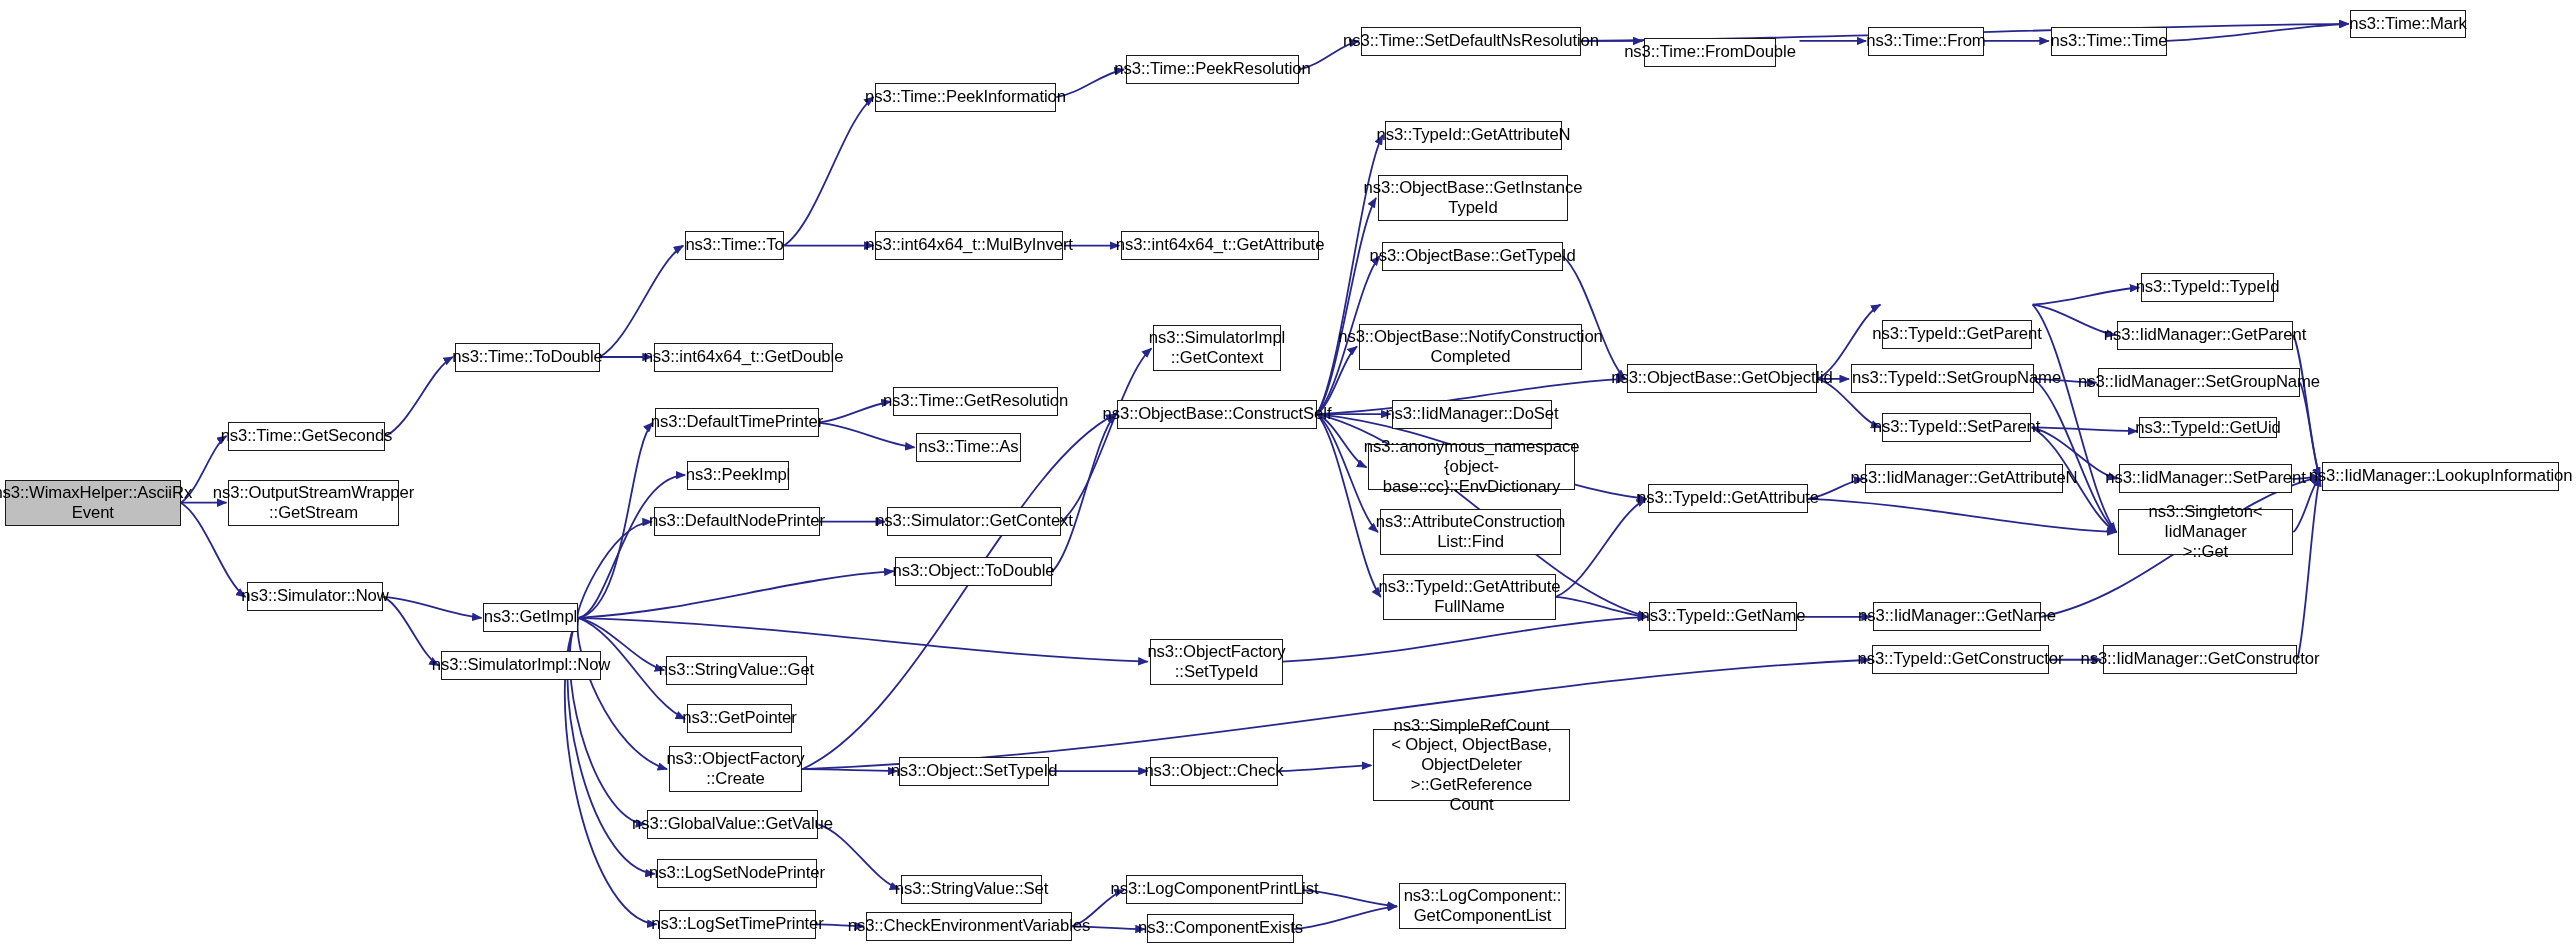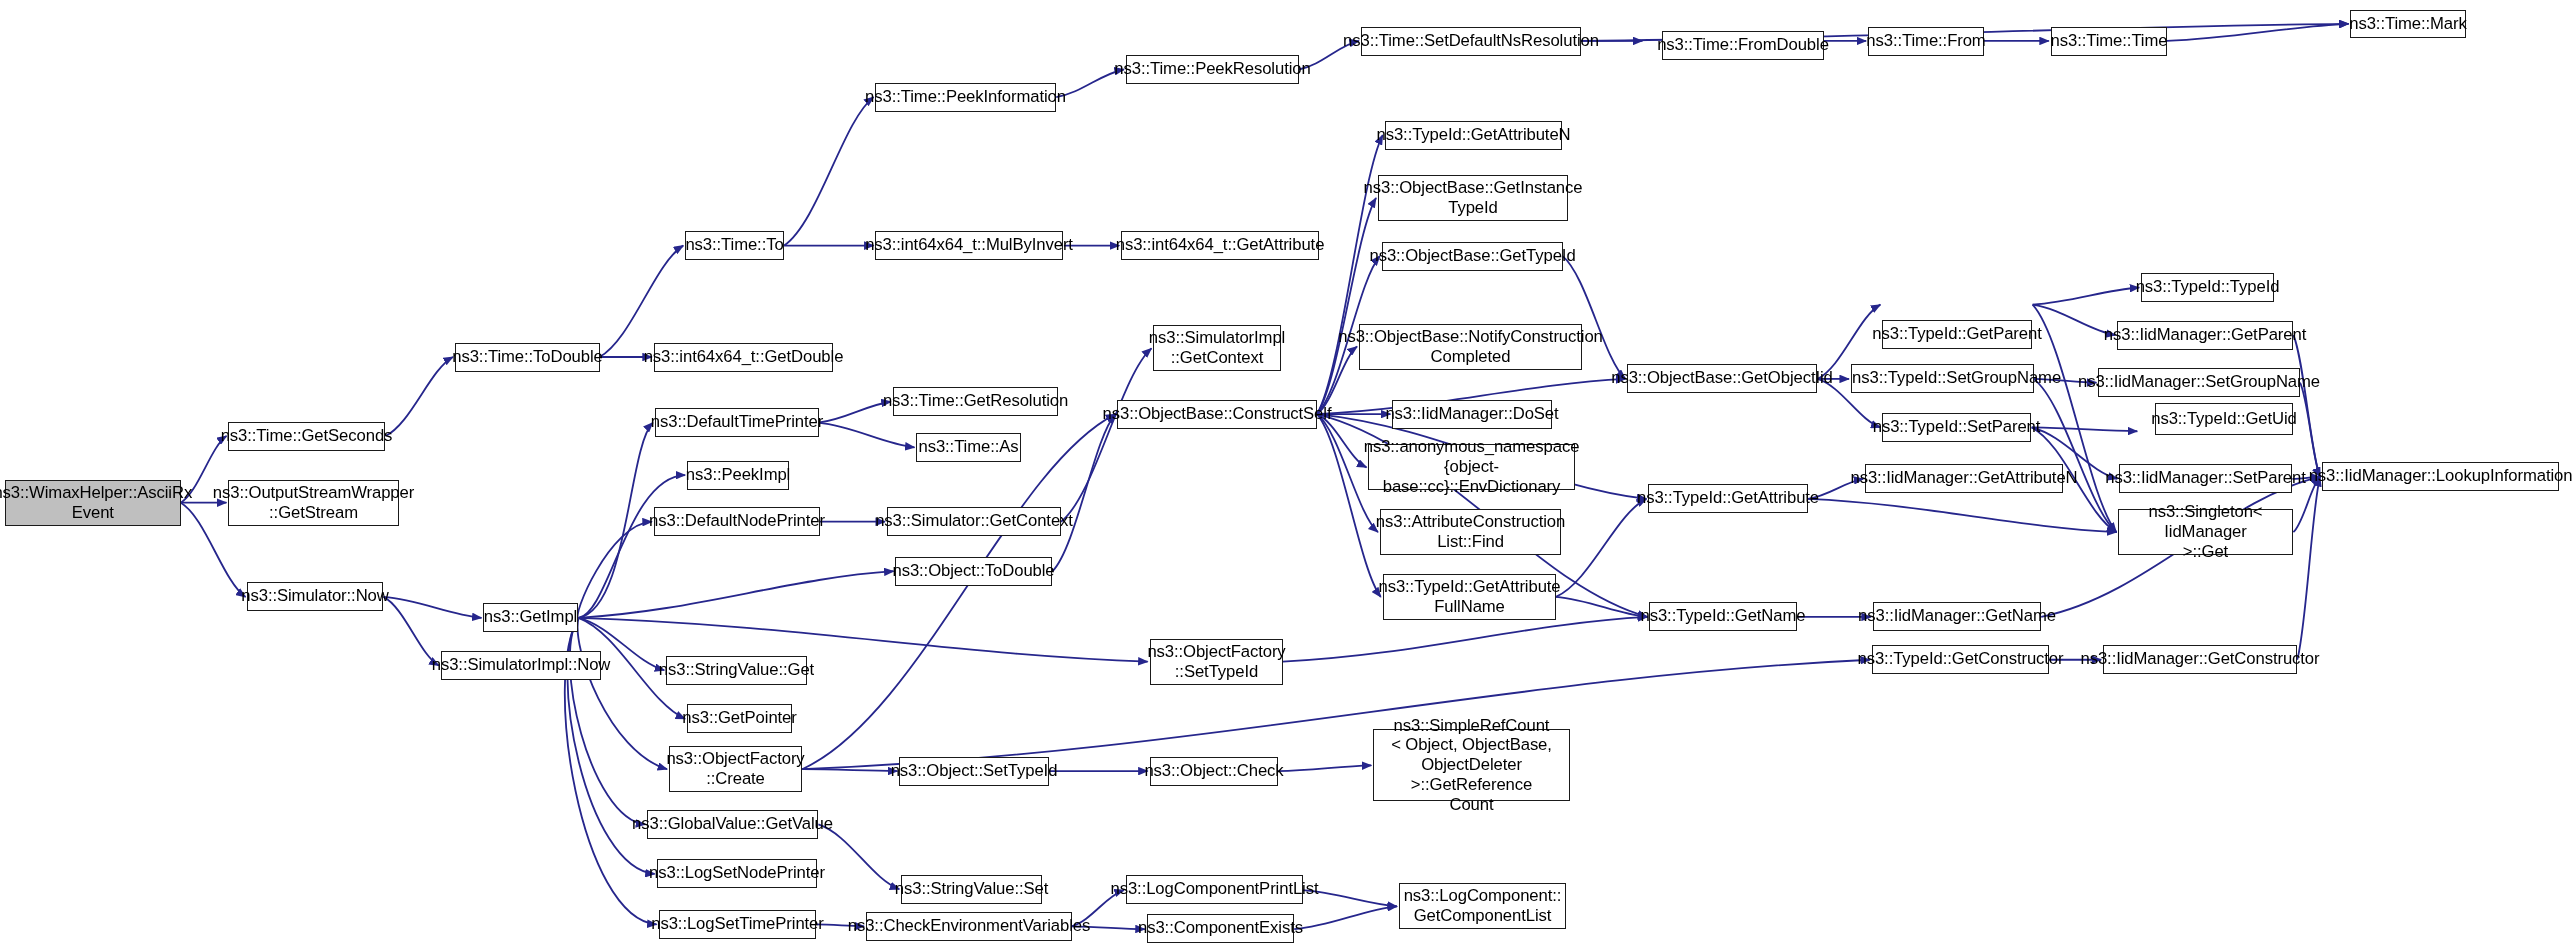--- a/index.html
+++ b/index.html
@@ -135,21 +135,21 @@
       <div class="node" style="left: 441px; top: 651px; width: 160px; height: 28.5px;">ns3::SimulatorImpl::Now</div>
       <div class="node" style="left: 228px; top: 422px; width: 157px; height: 28.5px;">ns3::Time::GetSeconds</div>
       <div class="node" style="left: 455px; top: 343px; width: 145px; height: 28.5px;">ns3::Time::ToDouble</div>
       <div class="node" style="left: 654px; top: 343px; width: 179px; height: 28.5px;">ns3::int64x64_t::GetDouble</div>
       <div class="node" style="left: 685px; top: 231px; width: 99px; height: 28.5px;">ns3::Time::To</div>
       <div class="node" style="left: 875px; top: 231px; width: 188px; height: 28.5px;">ns3::int64x64_t::MulByInvert</div>
       <div class="node" style="left: 1121px; top: 231px; width: 198px; height: 28.5px;">ns3::int64x64_t::GetAttribute</div>
       <div class="node" style="left: 875px; top: 83px; width: 181px; height: 28.5px;">ns3::Time::PeekInformation</div>
       <div class="node" style="left: 1126px; top: 55px; width: 173px; height: 28.5px;">ns3::Time::PeekResolution</div>
       <div class="node" style="left: 1361px; top: 27px; width: 220px; height: 28.5px;">ns3::Time::SetDefaultNsResolution</div>
-      <div class="node" style="left: 1644px; top: 31px; width: 162px; height: 28.5px; margin-left: 18px;">ns3::Time::FromDouble</div>
+      <div class="node" style="left: 1644px; top: 38px; width: 132px; height: 28.5px;">ns3::Time::FromDouble</div>
       <div class="node" style="left: 1868px; top: 27px; width: 116px; height: 28.5px;">ns3::Time::From</div>
       <div class="node" style="left: 2051px; top: 27px; width: 116px; height: 28.5px;">ns3::Time::Time</div>
       <div class="node" style="left: 2350px; top: 9.5px; width: 116px; height: 28.5px;">ns3::Time::Mark</div>
       <div class="node" style="left: 655px; top: 408px; width: 164px; height: 28.5px;">ns3::DefaultTimePrinter</div>
       <div class="node" style="left: 893px; top: 387px; width: 165px; height: 28.5px;">ns3::Time::GetResolution</div>
       <div class="node" style="left: 916px; top: 433px; width: 105px; height: 28.5px;">ns3::Time::As</div>
       <div class="node" style="left: 687px; top: 461px; width: 102px; height: 28.5px;">ns3::PeekImpl</div>
       <div class="node" style="left: 654px; top: 507px; width: 166px; height: 28.5px;">ns3::DefaultNodePrinter</div>
       <div class="node" style="left: 887px; top: 507px; width: 174px; height: 28.5px;">ns3::Simulator::GetContext</div>
       <div class="node" style="left: 895px; top: 557px; width: 157px; height: 28.5px;">ns3::Object::ToDouble</div>
@@ -171,21 +171,21 @@
 FullName</div>
       <div class="node" style="left: 1627px; top: 364px; width: 190px; height: 28.5px;">ns3::ObjectBase::GetObjectIid</div>
       <div class="node" style="left: 1882px; top: 290px; width: 150px; height: 28.5px; margin-top: 30px;">ns3::TypeId::GetParent</div>
       <div class="node" style="left: 1851px; top: 364px; width: 183px; height: 28.5px; padding-left: 32px;">ns3::TypeId::SetGroupName</div>
       <div class="node" style="left: 1882px; top: 413px; width: 149px; height: 28.5px;">ns3::TypeId::SetParent</div>
       <div class="node" style="left: 1648px; top: 484px; width: 160px; height: 28.5px;">ns3::TypeId::GetAttribute</div>
       <div class="node" style="left: 1865px; top: 464px; width: 198px; height: 28.5px;">ns3::IidManager::GetAttributeN</div>
       <div class="node" style="left: 2141px; top: 273px; width: 133px; height: 28.5px;">ns3::TypeId::TypeId</div>
       <div class="node" style="left: 2117px; top: 321px; width: 176px; height: 28.5px;">ns3::IidManager::GetParent</div>
       <div class="node" style="left: 2098px; top: 368px; width: 202px; height: 28.5px;">ns3::IidManager::SetGroupName</div>
-      <div class="node" style="left: 2139px; top: 403px; width: 138px; height: 32px; margin-left: 16px;">ns3::TypeId::GetUid</div>
+      <div class="node" style="left: 2139px; top: 417px; width: 138px; height: 21px;">ns3::TypeId::GetUid</div>
       <div class="node" style="left: 2119px; top: 464px; width: 173px; height: 28.5px;">ns3::IidManager::SetParent</div>
       <div class="node" style="left: 2118px; top: 509px; width: 175px; height: 46px;">ns3::Singleton&lt; IidManager
 &gt;::Get</div>
       <div class="node" style="left: 2322px; top: 462px; width: 237px; height: 28.5px;">ns3::IidManager::LookupInformation</div>
       <div class="node" style="left: 1649px; top: 602px; width: 148px; height: 28.5px;">ns3::TypeId::GetName</div>
       <div class="node" style="left: 1873px; top: 602px; width: 168px; height: 28.5px;">ns3::IidManager::GetName</div>
       <div class="node" style="left: 1872px; top: 645px; width: 177px; height: 28.5px;">ns3::TypeId::GetConstructor</div>
       <div class="node" style="left: 2103px; top: 645px; width: 194px; height: 28.5px;">ns3::IidManager::GetConstructor</div>
       <div class="node" style="left: 1150px; top: 639px; width: 133px; height: 46px;">ns3::ObjectFactory
 ::SetTypeId</div>

